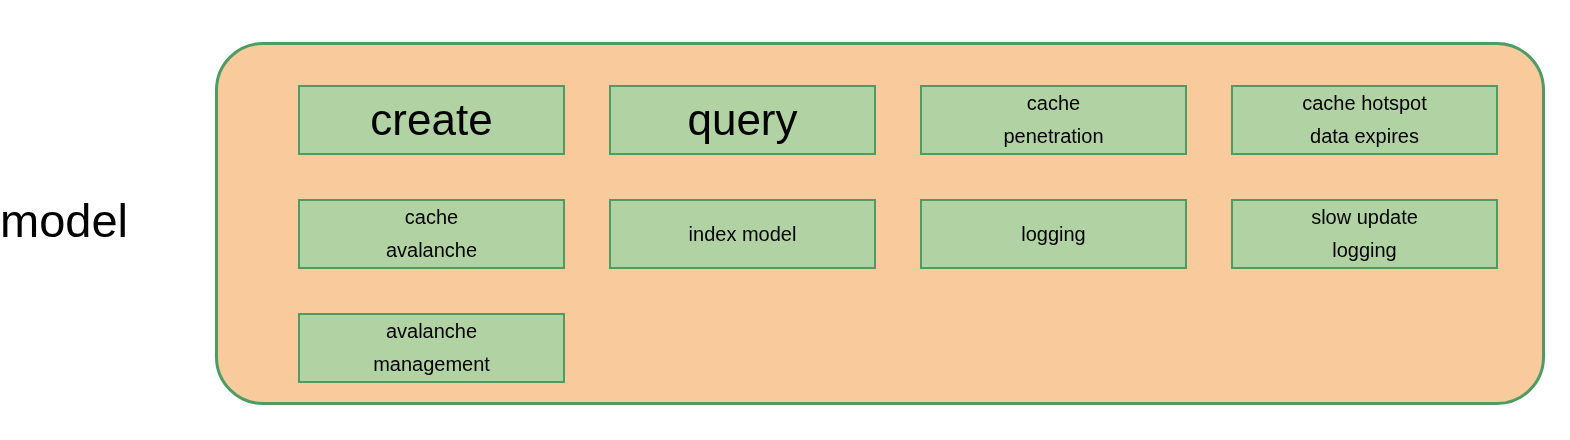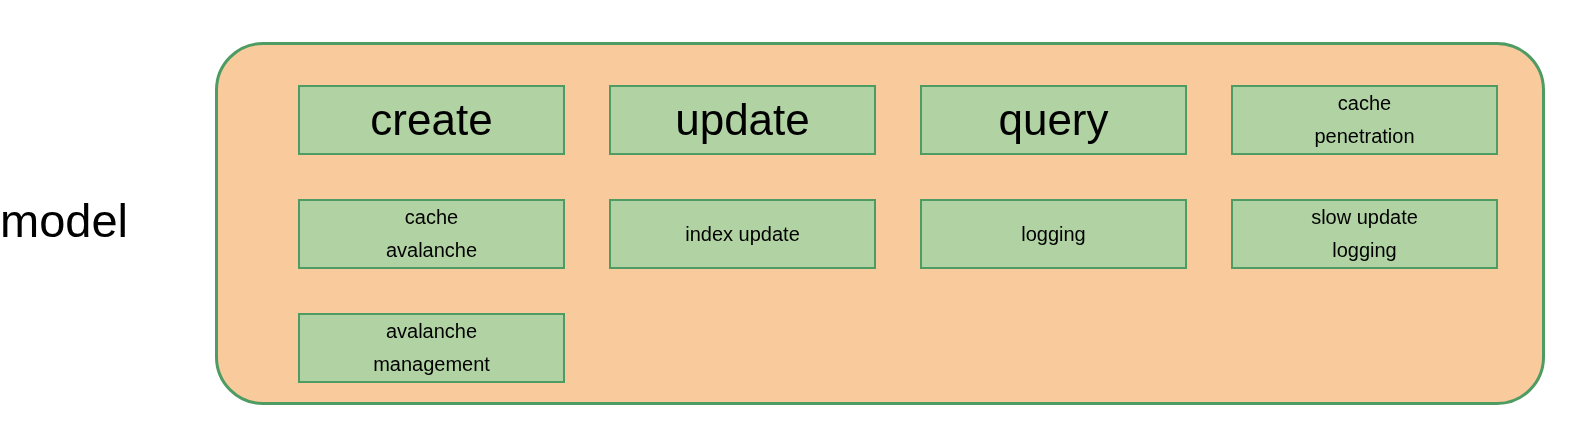--- a/index.html
+++ b/index.html
@@ -60,28 +60,29 @@
 </style>
 </head>
 <body>
 
 <div class="stage">
   <div class="side-label">model</div>
 
   <div class="container">
 
     <div class="cell header">create</div>
-    <div class="cell header">update</div>
     <div class="cell header">query</div>
 
     <div class="cell">cache
 penetration</div>
+    <div class="cell">cache hotspot
+data expires</div>
     <div class="cell">cache
 avalanche</div>
-    <div class="cell">index update</div>
+    <div class="cell">index model</div>
 
     <div class="cell">logging</div>
     <div class="cell">slow update
 logging</div>
     <div class="cell">avalanche
 management</div>
   </div>
 </div>
 
 </body></html>

